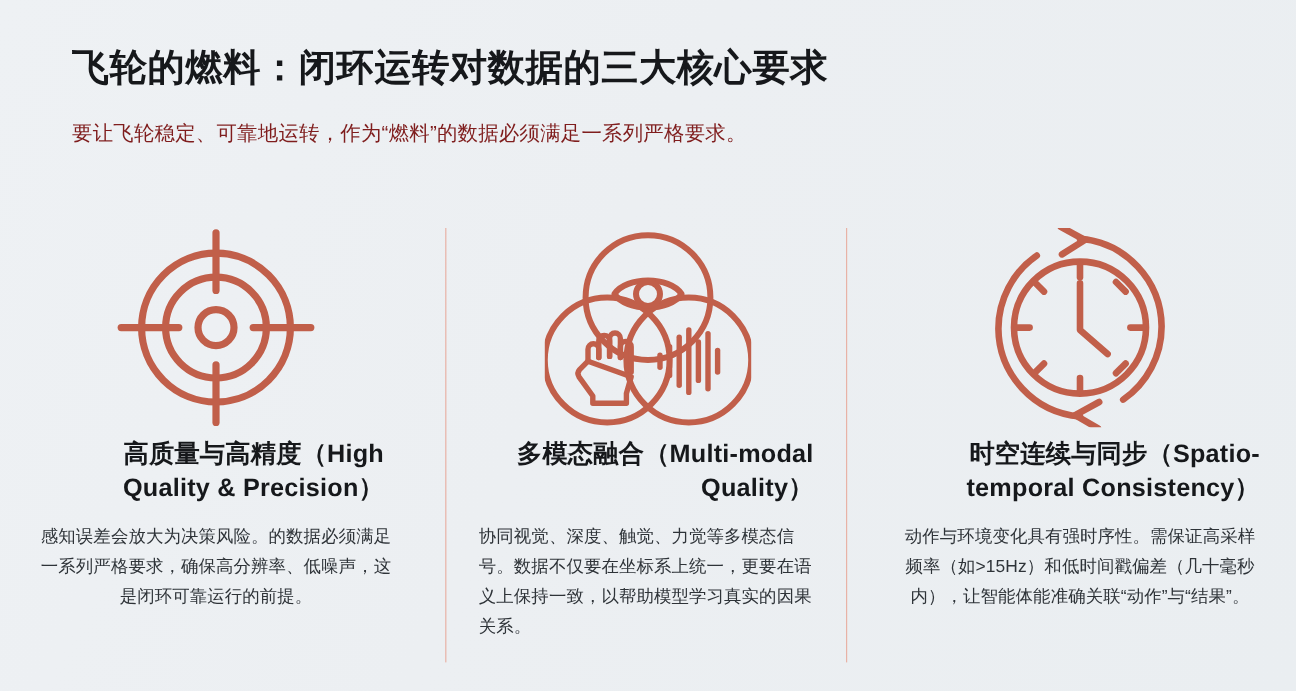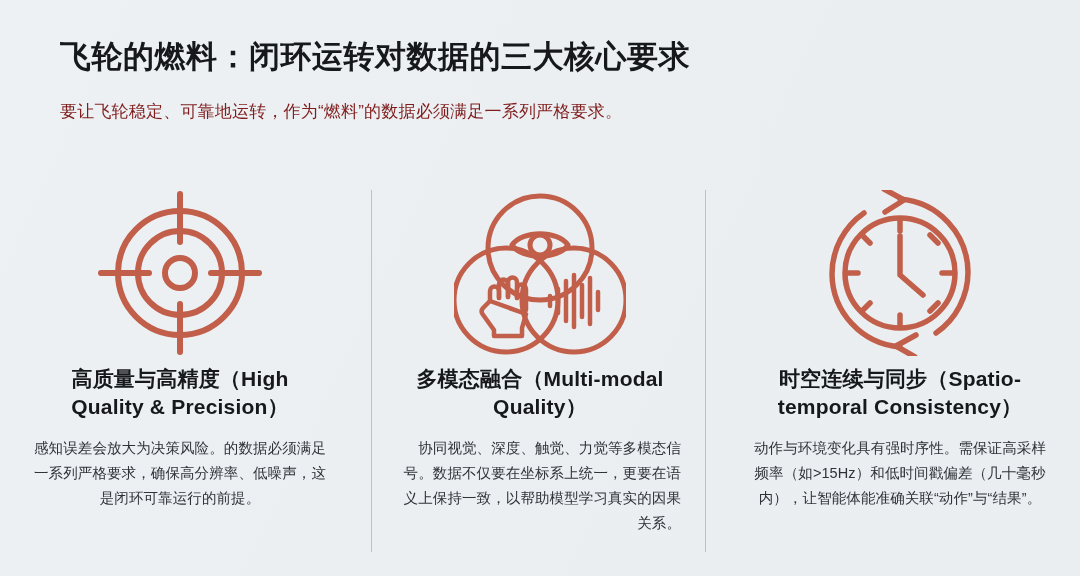--- a/index.html
+++ b/index.html
@@ -82,33 +82,33 @@
     align-items: center;
     justify-content: center;
   }
   .icon-wrap svg { display: block; }
 
   .col-title {
     margin: 5px 0 0 0;
     font-size: 21px;
     font-weight: 700;
     line-height: 1.32;
-    text-align: center;
+    text-align: right;
     color: #16181b;
     letter-spacing: 0.2px;
   }
   .col-body {
     margin: 16px 0 0 0;
     font-size: 14.5px;
     line-height: 1.72;
     color: #2e3338;
     letter-spacing: 0.1px;
   }
   .col-body.center { text-align: center; }
-  .col-body.left   { text-align: right; }
+  .col-body.left   { text-align: left; }
 
   .c1 .col-title { max-width: 280px; }
   .c1 .col-body  { max-width: 292px; }
   .c2 .col-title { max-width: 276px; }
   .c2 .col-body  { max-width: 282px; }
   .c3 .col-title { max-width: 300px; }
   .c3 .col-body  { max-width: 300px; }
 </style>
 </head>
 <body>

